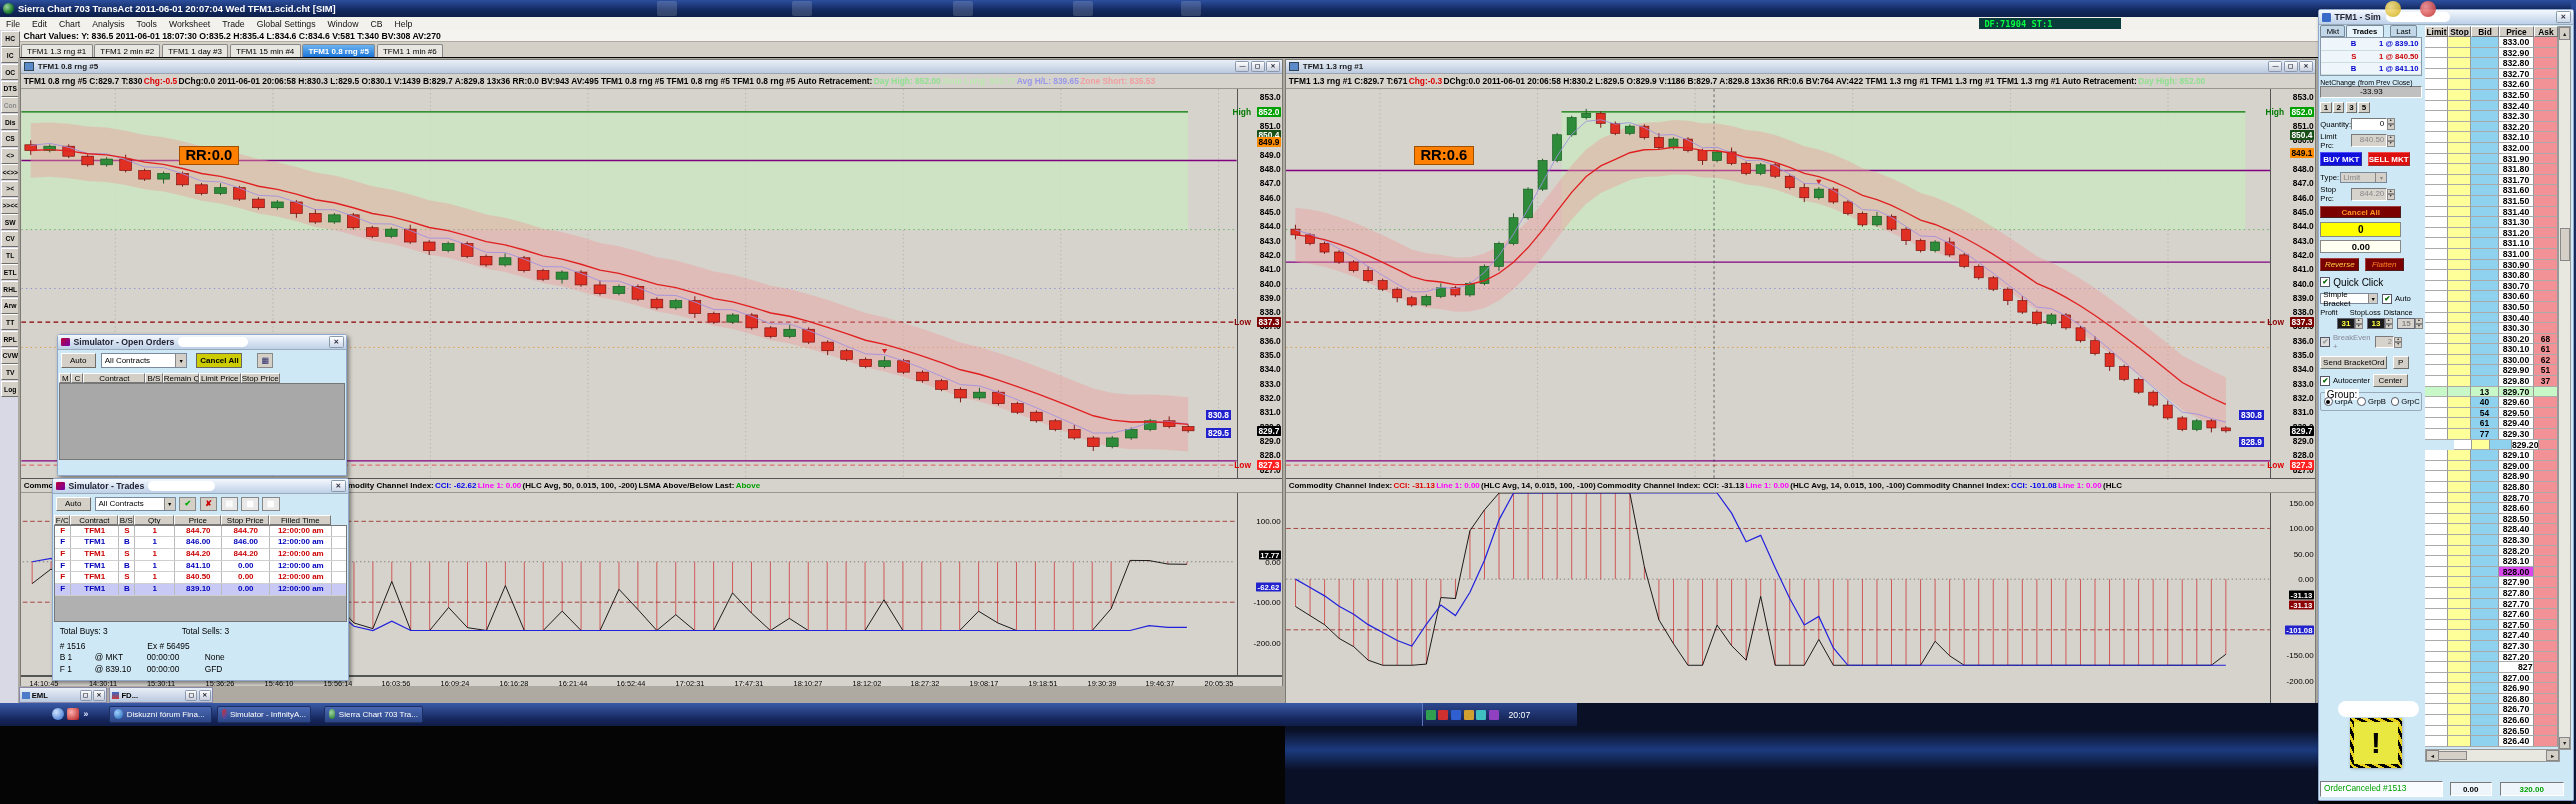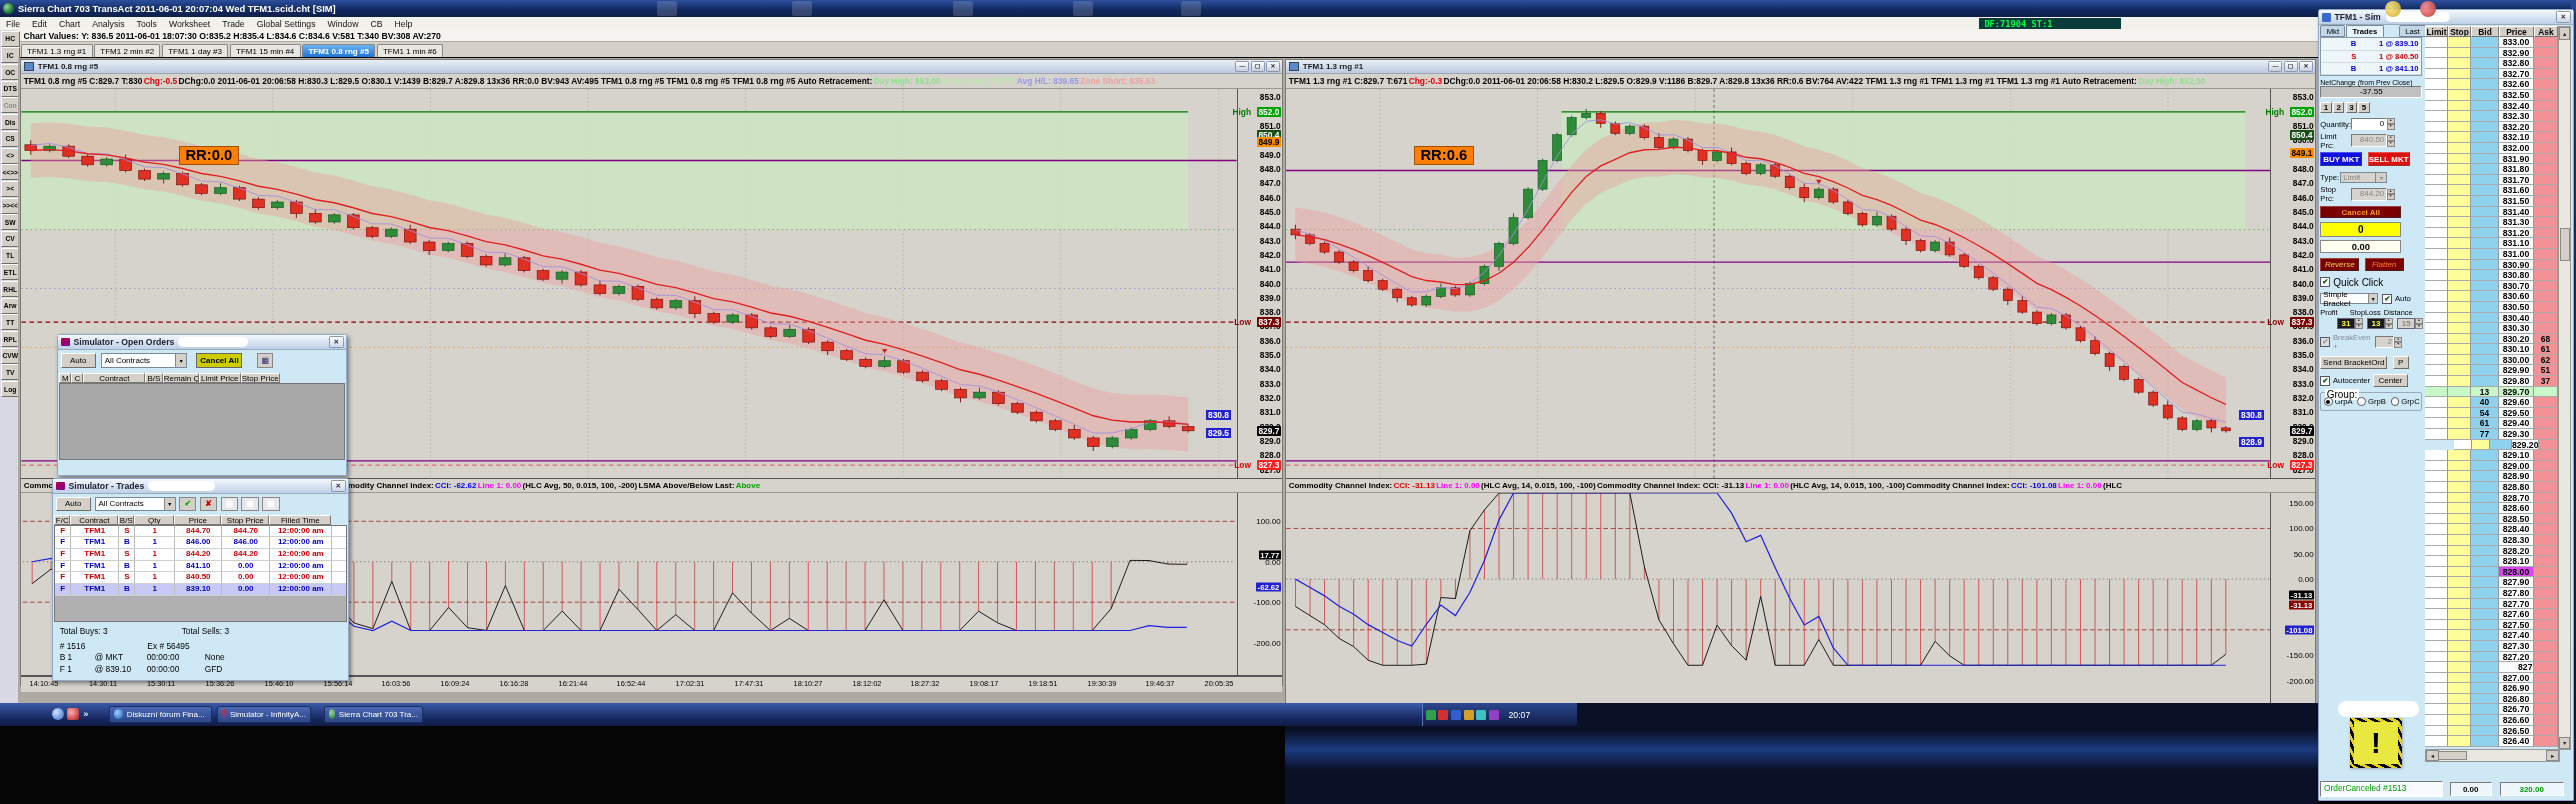--- a/index.html
+++ b/index.html
@@ -913,20 +913,38 @@
         </div>
         <div style="display: flex; margin-top: 1.3px;">
           <span style="width: 35px; display: inline-block;">F  1</span>
           <span style="width: 52px; display: inline-block;">@ 839.10</span>
           <span style="width: 58px; display: inline-block;">00:00:00</span>
           <span style="width: 40px; display: inline-block;">GFD</span>
         </div>
       </div>
     </div>
 
+  <div class="abs" id="minstrip" style="left:18px;top:686px;width:1265px;height:17.4px;background:#aeaaa1;">
+      <div style="position: absolute; left: 1.3px; top: 1.3px; width: 86px; height: 14px; background: linear-gradient(rgb(233, 239, 248), rgb(185, 200, 222)); border: 0.7px solid rgb(136, 136, 170); display: flex; align-items: center; font-size: 7.7px; font-weight: bold;">
+        <div style="width: 7.4px; height: 7.4px; margin: 0px 2px; background: rgb(74, 122, 200);"></div>
+        <span>EML</span>
+        <div style="margin-left: auto; display: flex; margin-right: 1.3px;">
+          <div class="cwbtn" style="width: 10px; height: 8.7px;">▢</div>
+          <div class="cwbtn" style="width: 10px; height: 8.7px;">✕</div>
+        </div>
+      </div>
+      <div style="position: absolute; left: 91px; top: 1.3px; width: 102px; height: 14px; background: linear-gradient(rgb(233, 239, 248), rgb(185, 200, 222)); border: 0.7px solid rgb(136, 136, 170); display: flex; align-items: center; font-size: 7.7px; font-weight: bold;">
+        <div style="width: 7.4px; height: 7.4px; margin: 0px 2px; background: linear-gradient(rgb(58, 106, 200), rgb(200, 58, 58));"></div>
+        <span>FD...</span>
+        <div style="margin-left: auto; display: flex; margin-right: 1.3px;">
+          <div class="cwbtn" style="width: 10px; height: 8.7px;">▢</div>
+          <div class="cwbtn" style="width: 10px; height: 8.7px;">✕</div>
+        </div>
+      </div>
+    </div>
 
   <div class="abs" style="left:1285px;top:703px;width:1033px;height:102px;background:#0a1026;">
     <div class="abs" style="left:0;top:27px;width:1033px;height:40px;background:linear-gradient(#0a1026,#1b3a7e 50%,#0a1026);"></div>
   </div>
 
   <div class="abs" id="taskbar" style="left:0;top:703px;width:1576px;height:23px;background:linear-gradient(#3a5aa8,#16275e 70%,#101c46);">
       <div style="position: absolute; left: 52px; top: 4.7px; display: flex; align-items: center;">
         <div style="width: 12px; height: 12px; border-radius: 50%; background: radial-gradient(circle at 35% 35%, rgb(207, 228, 255), rgb(42, 102, 200));"></div>
         <div style="width: 12px; height: 12px; margin-left: 3.4px; border-radius: 2px; background: radial-gradient(circle at 35% 35%, rgb(255, 176, 176), rgb(176, 24, 24));"></div>
         <div style="color: rgb(223, 230, 255); font-size: 8.7px; margin-left: 4px; font-weight: bold;">»</div>
@@ -959,39 +977,39 @@
   <div class="abs simwin" id="domwin" style="left:2318px;top:9.4px;width:254px;height:790px;">
       <div class="simtitle">
         <div style="width: 8.7px; height: 8.7px; margin: 0px 3.4px; background: rgb(58, 106, 200); border-radius: 1.3px;"></div>
         <span>TFM1 - Sim</span>
         <span style="width: 64px; height: 10px; background: rgb(255, 255, 255); border-radius: 5.4px; margin-left: 5.4px;"></span>
         <div class="xbtn">✕</div>
       </div>
       <div style="position: absolute; left: 1.3px; top: 14.8px; width: 102px; bottom: 31px; font-size: 7.7px;">
         <div style="display: flex; height: 12px;">
           <div style="padding: 0.7px 5.4px; border: 0.7px solid rgb(119, 136, 153); background: rgb(194, 216, 232); font-weight: normal; border-radius: 2px 2px 0px 0px; margin-right: 0.7px;">Mkt</div>
-          <div style="padding: 0.7px 5.4px; border-top: 0.7px solid rgb(119, 136, 153); border-right: 0.7px solid rgb(119, 136, 153); border-bottom: none; border-left: 0.7px solid rgb(119, 136, 153); border-image: initial; background: rgb(232, 244, 252); font-weight: bold; border-radius: 2px 2px 0px 0px; margin-right: 15px;">Trades</div>
+          <div style="padding: 0.7px 5.4px; border-top: 0.7px solid rgb(119, 136, 153); border-right: 0.7px solid rgb(119, 136, 153); border-bottom: none; border-left: 0.7px solid rgb(119, 136, 153); border-image: initial; background: rgb(232, 244, 252); font-weight: bold; border-radius: 2px 2px 0px 0px; margin-right: 6px;">Trades</div>
           <div style="padding: 0.7px 5.4px; border: 0.7px solid rgb(119, 136, 153); background: rgb(194, 216, 232); font-weight: normal; border-radius: 2px 2px 0px 0px; margin-right: 0.7px;">Last</div>
         </div>
         <div style="border: 0.7px solid rgb(136, 153, 170); background: rgb(238, 246, 252);">
           <div style="display: flex; height: 11.4px; align-items: center; border-bottom: 0.7px solid rgb(204, 221, 221);">
             <span style="width: 35px; text-align: right; color: rgb(0, 0, 204); font-weight: bold;">B</span>
             <span style="margin-left: auto; padding-right: 2.7px; color: rgb(0, 0, 204); font-weight: bold;">1 @ 839.10</span>
           </div>
           <div style="display: flex; height: 11.4px; align-items: center; border-bottom: 0.7px solid rgb(204, 221, 221);">
             <span style="width: 35px; text-align: right; color: rgb(204, 0, 0); font-weight: bold;">S</span>
             <span style="margin-left: auto; padding-right: 2.7px; color: rgb(204, 0, 0); font-weight: bold;">1 @ 840.50</span>
           </div>
           <div style="display: flex; height: 11.4px; align-items: center; border-bottom: 0.7px solid rgb(204, 221, 221);">
             <span style="width: 35px; text-align: right; color: rgb(0, 0, 204); font-weight: bold;">B</span>
             <span style="margin-left: auto; padding-right: 2.7px; color: rgb(0, 0, 204); font-weight: bold;">1 @ 841.10</span>
           </div>
         </div>
         <div style="margin-top: 2.7px; font-size: 7px;">NetChange (from Prev Close)</div>
-        <div class="sunken" style="background: rgb(192, 192, 192); text-align: center; font-size: 8px; height: 10px;">-37.55</div>
+        <div class="sunken" style="background: rgb(192, 192, 192); text-align: center; font-size: 8px; height: 10px;">-33.93</div>
         <div style="display: flex; margin-top: 4px;">
           <div class="btn raised" style="width: 11.4px; height: 11.4px; margin-right: 1.3px; font-weight: bold;">1</div>
           <div class="btn raised" style="width: 11.4px; height: 11.4px; margin-right: 1.3px; font-weight: bold;">2</div>
           <div class="btn raised" style="width: 11.4px; height: 11.4px; margin-right: 1.3px; font-weight: bold;">3</div>
           <div class="btn raised" style="width: 11.4px; height: 11.4px; margin-right: 1.3px; font-weight: bold;">5</div>
         </div>
         <div style="display: flex; align-items: center; margin-top: 4.7px; height: 12px;">
           <span style="width: 31px;">Quantity:</span>
           <div class="sunken" style="width: 32px; height: 10.7px; background: rgb(255, 255, 255); color: rgb(0, 0, 0); text-align: right; padding-right: 1.3px; font-size: 8px;">0</div>
           <div class="spin" style="height: 11.4px;">

